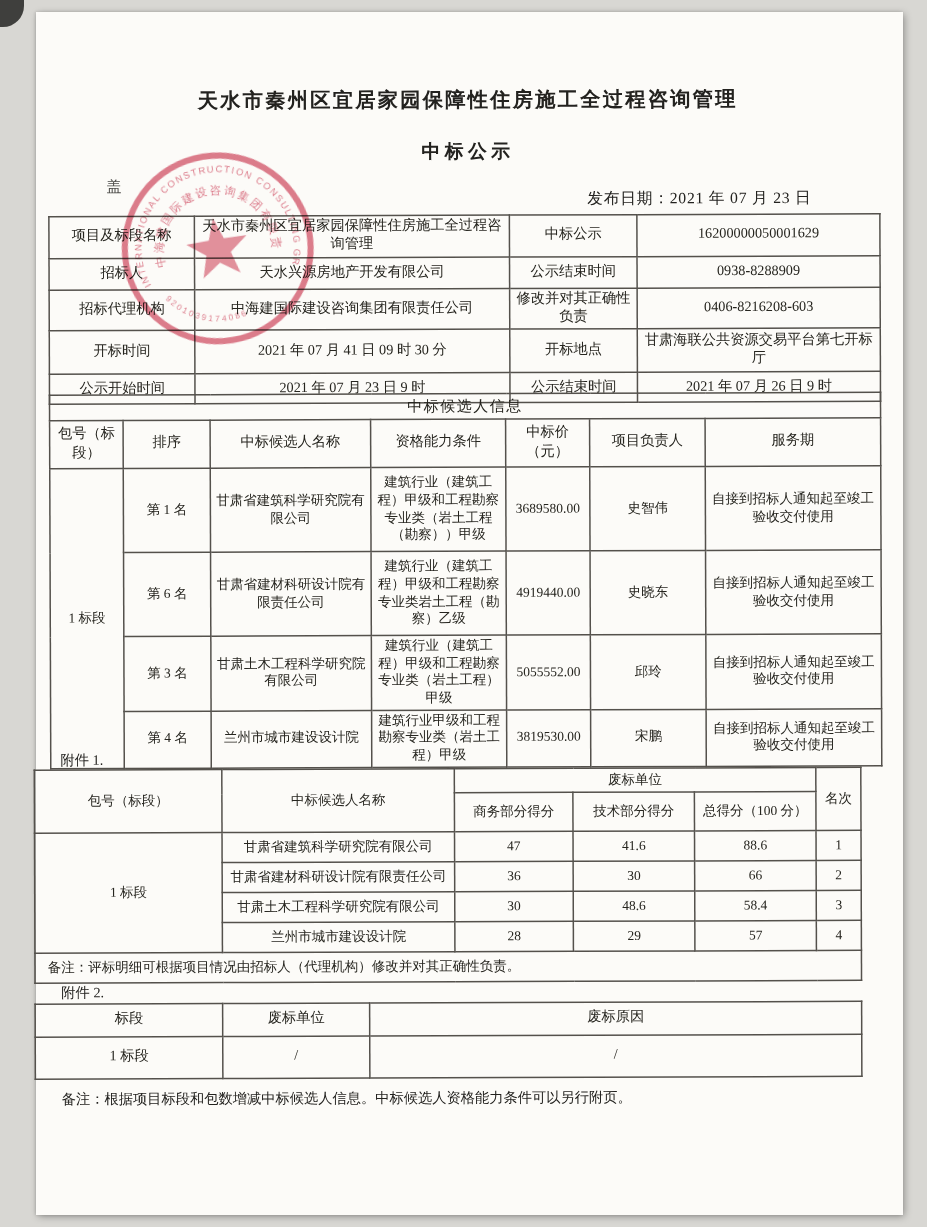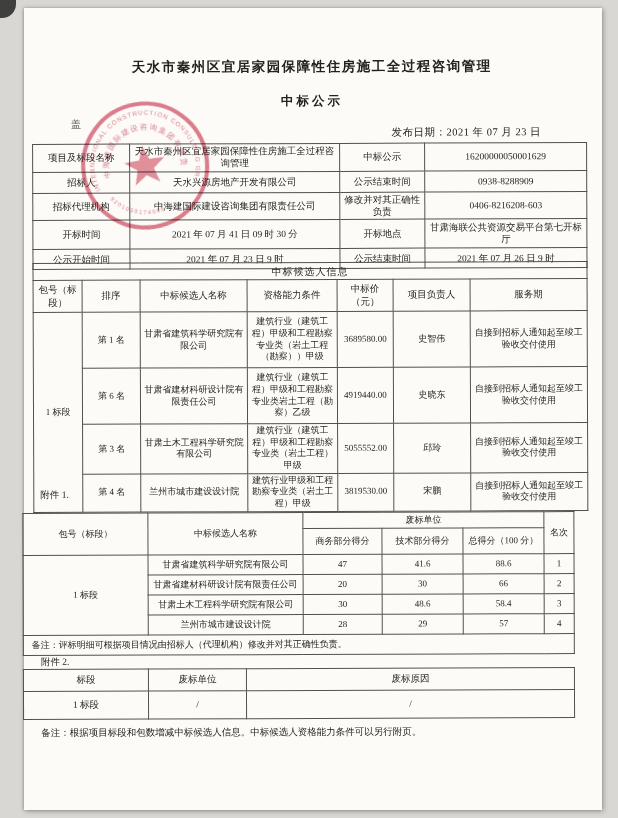--- a/index.html
+++ b/index.html
@@ -40,21 +40,21 @@
   }
   #table-info{left:33px;top:143px;width:554px;}
   #table-cand{left:33px;top:262px;width:554px;}
   #table-att1{left:22px;top:512px;width:551px;}
   #table-att2{left:22px;top:668px;width:551px;}
   #table-cand td{font-size:9px;}
   #table-att1 td, #table-att1 th{font-size:9px;}
   .section-cell{font-size:10px !important;letter-spacing:1px;}
   .remark-cell{text-align:left !important;padding-left:8px !important;}
   .att-label{position:absolute;left:40px;font-size:9.5px;}
-  #att1-label{top:488px;}
+  #att1-label{top:500px;}
   #att2-label{top:655px;}
   .bottom-remark{
     position:absolute;left:40px;top:726px;width:540px;font-size:9.5px;
   }
   .seal{
     position:absolute;left:80px;top:98px;width:132px;height:134px;
     opacity:.72;mix-blend-mode:multiply;transform:rotate(-9deg);
     pointer-events:none;filter:blur(.2px);
   }
   .seal-hint{
@@ -200,21 +200,21 @@
     <tr style="height:20px">
       <td rowspan="4">1 标段</td>
       <td>甘肃省建筑科学研究院有限公司</td>
       <td>47</td>
       <td>41.6</td>
       <td>88.6</td>
       <td>1</td>
     </tr>
     <tr style="height:20px">
       <td>甘肃省建材科研设计院有限责任公司</td>
-      <td>20</td>
+      <td>36</td>
       <td>30</td>
       <td>66</td>
       <td>2</td>
     </tr>
     <tr style="height:20px">
       <td>甘肃土木工程科学研究院有限公司</td>
       <td>30</td>
       <td>48.6</td>
       <td>58.4</td>
       <td>3</td>

